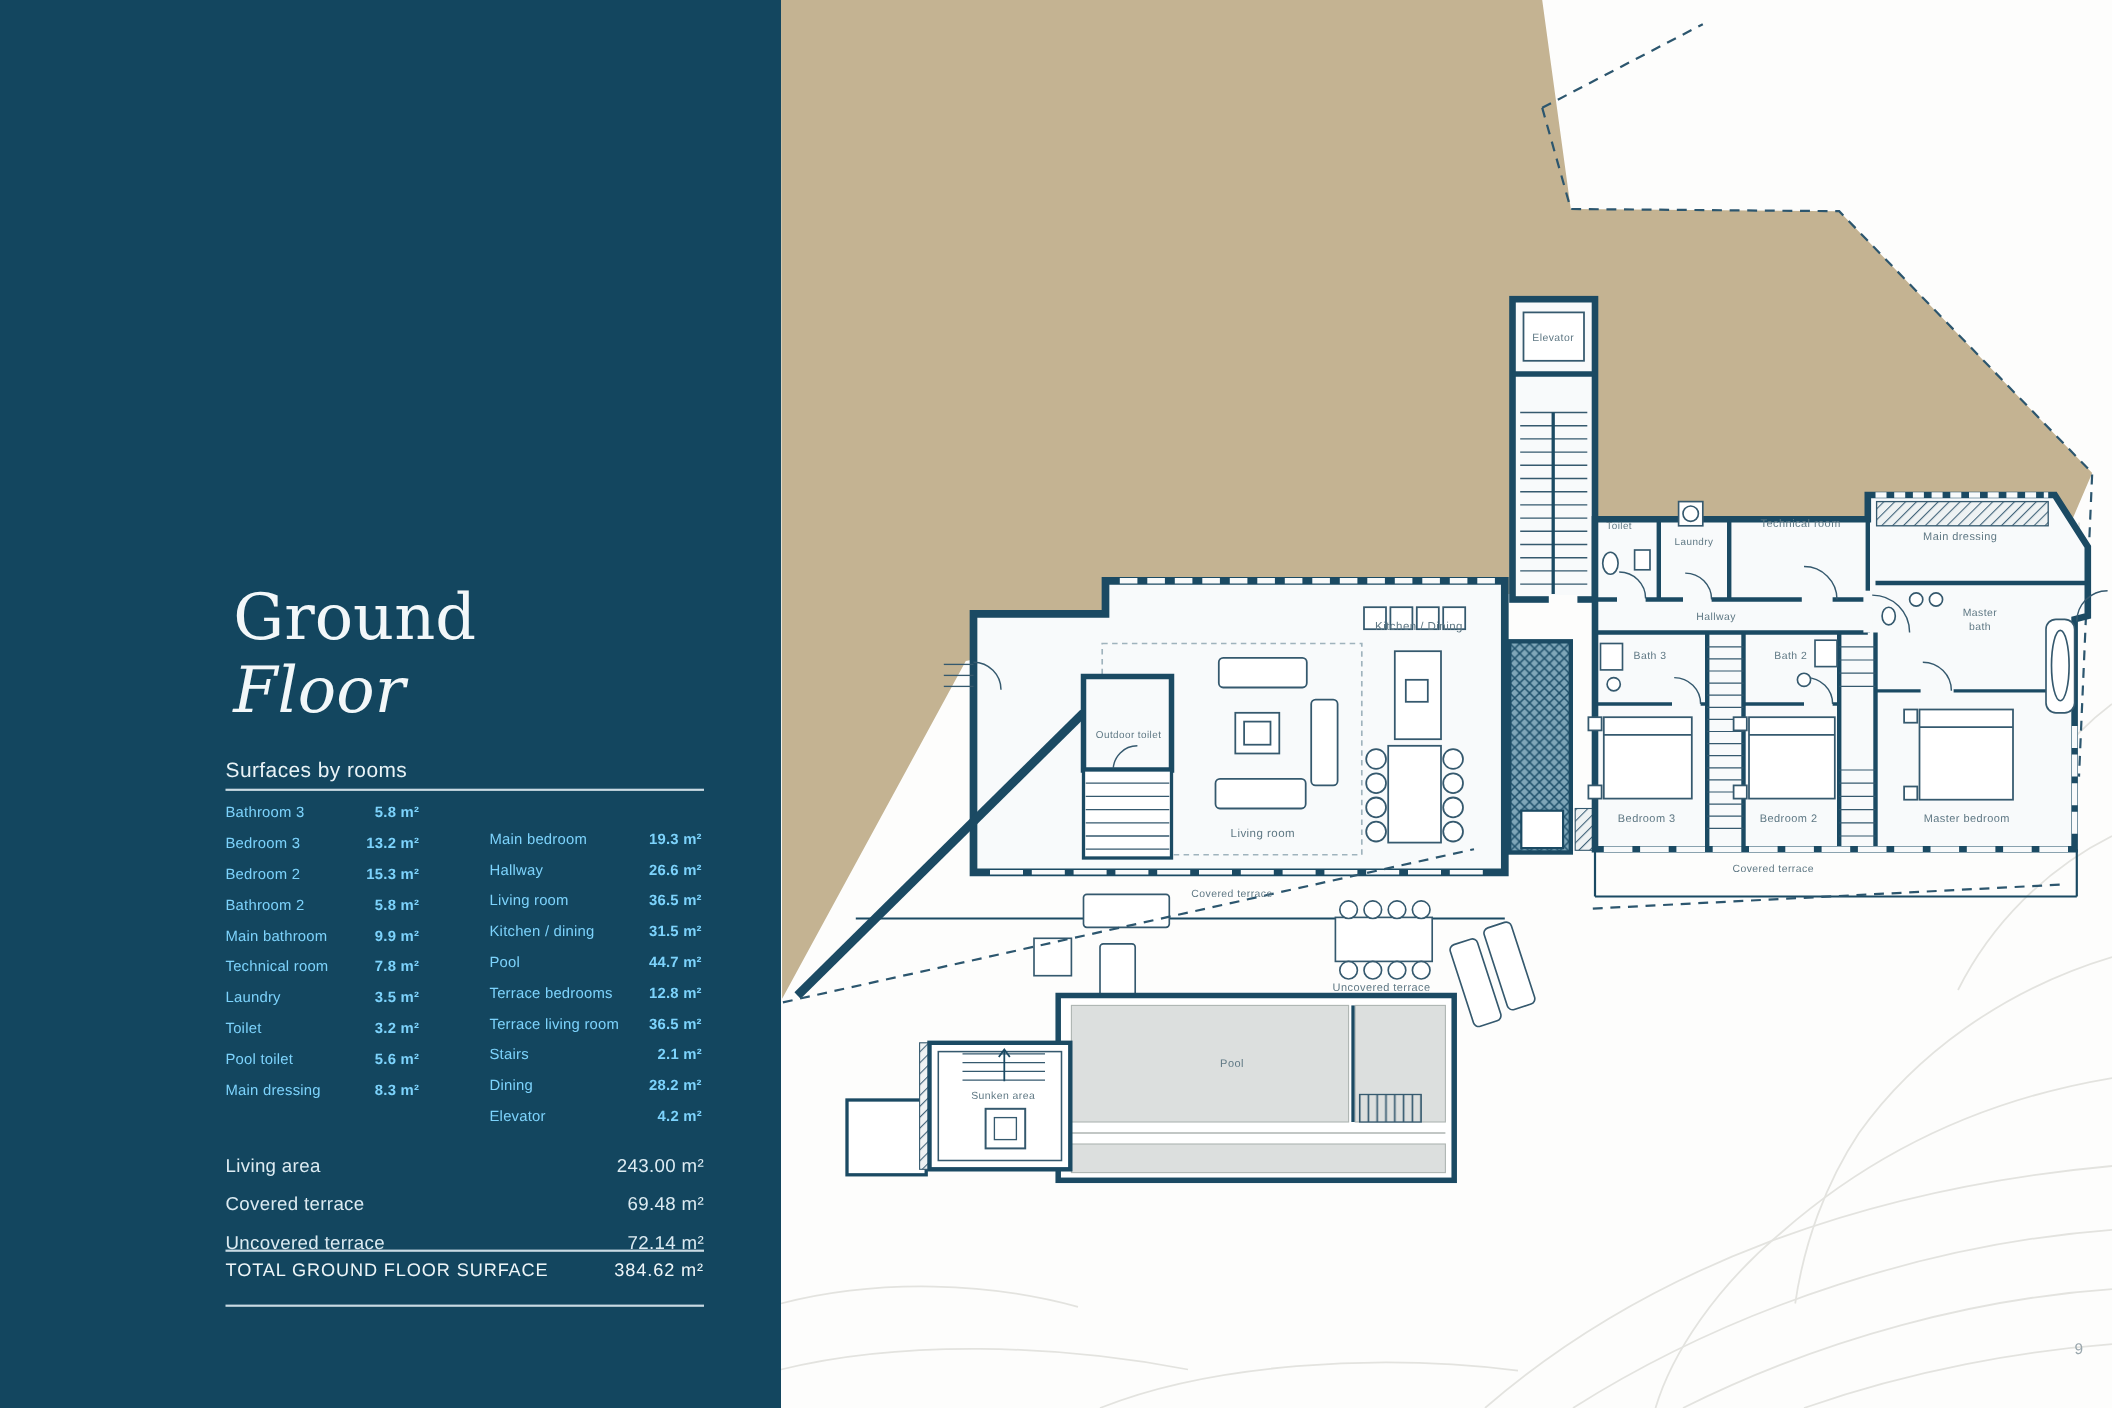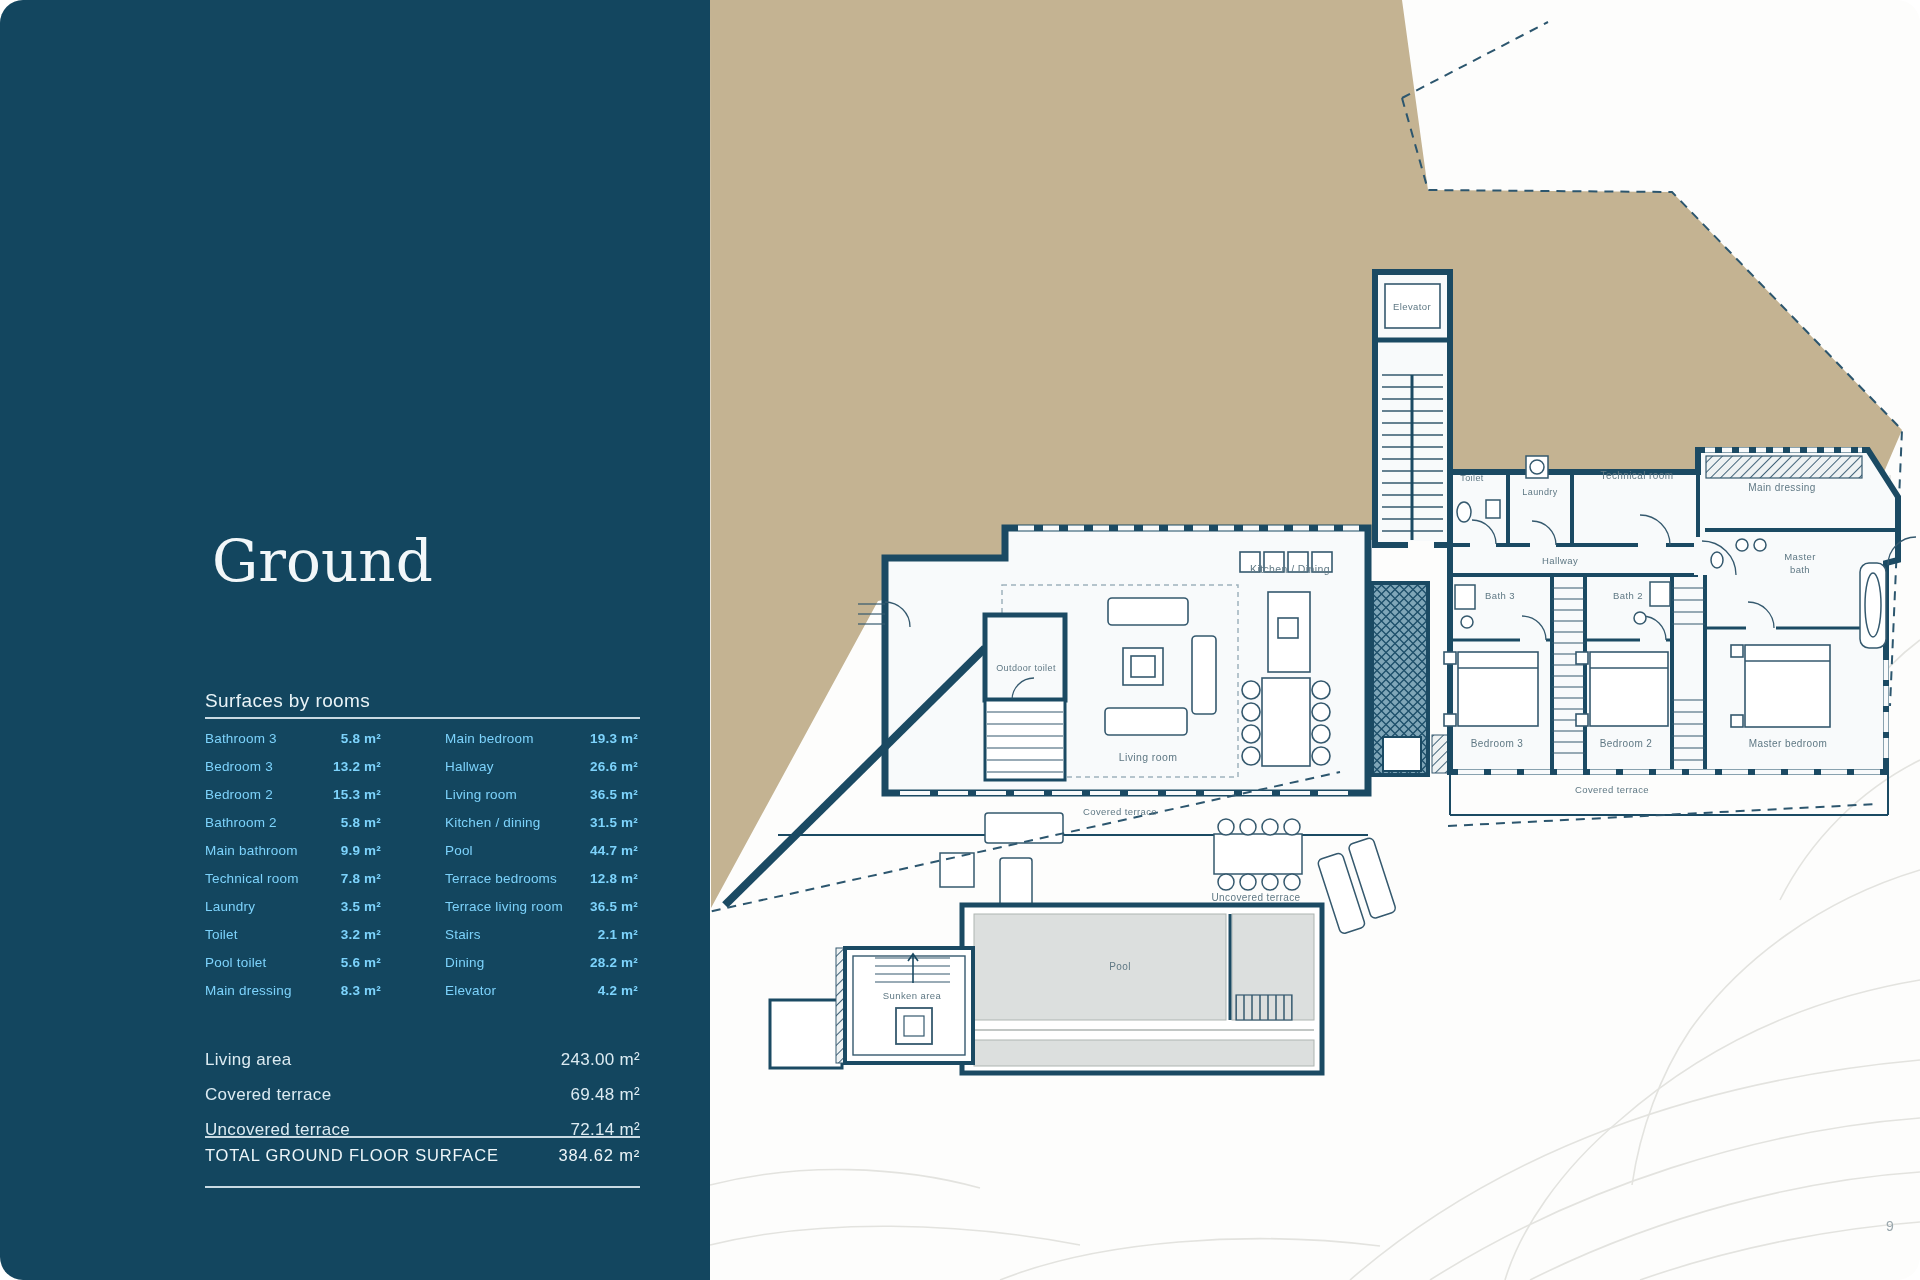--- a/index.html
+++ b/index.html
@@ -1,26 +1,26 @@
 <!DOCTYPE html>
 <html><head>
 <meta charset="utf-8">
 <style>
   html,body{margin:0;padding:0;background:#ffffff;}
   #stage{position:relative;width:1920px;height:1280px;overflow:hidden;background:#ffffff;
-         font-family:"Liberation Sans",sans-serif;border-radius:23px;}
+         font-family:"Liberation Sans",sans-serif;}
   
   #panel{position:absolute;left:0;top:0;width:710px;height:1280px;background:#13465f;}
   .title{position:absolute;left:212px;top:528px;color:#f2f7f9;
          font-family:"DejaVu Serif","Liberation Serif",serif;font-size:58px;line-height:66px;font-weight:400;}
   .title .it{font-style:italic;}
   .sect{position:absolute;left:205px;top:690px;width:435px;color:#e9f3f7;font-size:19px;letter-spacing:.4px;}
   .rule{position:absolute;left:205px;width:435px;height:0;border-top:2px solid #c9dae3;}
   .cols{position:absolute;left:205px;top:724px;width:433px;display:flex;justify-content:space-between;}
-  .colL{width:176px;} .colR{width:193px;}
+  .colL{width:176px;} .colR{width:193px;margin-top:24px;}
   .trow{display:flex;justify-content:space-between;align-items:center;height:28px;
         font-size:13.5px;color:#7dd3fc;letter-spacing:.2px;}
   .tval{white-space:nowrap;font-weight:bold;}
   .summary{position:absolute;left:205px;top:1042px;width:435px;}
   .srow{display:flex;justify-content:space-between;align-items:center;height:35px;
         font-size:17px;color:#dcebf2;letter-spacing:.3px;}
   .total{position:absolute;left:205px;top:1146px;width:435px;display:flex;justify-content:space-between;
          font-size:16.5px;color:#eef6f9;letter-spacing:.8px;}
   
   #plansvg{position:absolute;left:0;top:0;}
@@ -351,20 +351,21 @@
       <text class="lbl" x="1800" y="573" font-size="9.5">bath</text>
       <text class="lbl" x="1497" y="747" font-size="10">Bedroom 3</text>
       <text class="lbl" x="1626" y="747" font-size="10">Bedroom 2</text>
       <text class="lbl" x="1788" y="747" font-size="10">Master bedroom</text>
     </g>
   </svg>
 
   <div id="panel">
     <div class="title">
       <div>Ground</div>
+      <div class="it">Floor</div>
     </div>
 
     <div class="sect">Surfaces by rooms</div>
     <div class="rule" style="top:717px"></div>
 
     <div class="cols">
       <div class="colL">
         <div class="trow">
             <span>Bathroom 3</span>
             <span class="tval">5.8 m²</span>

